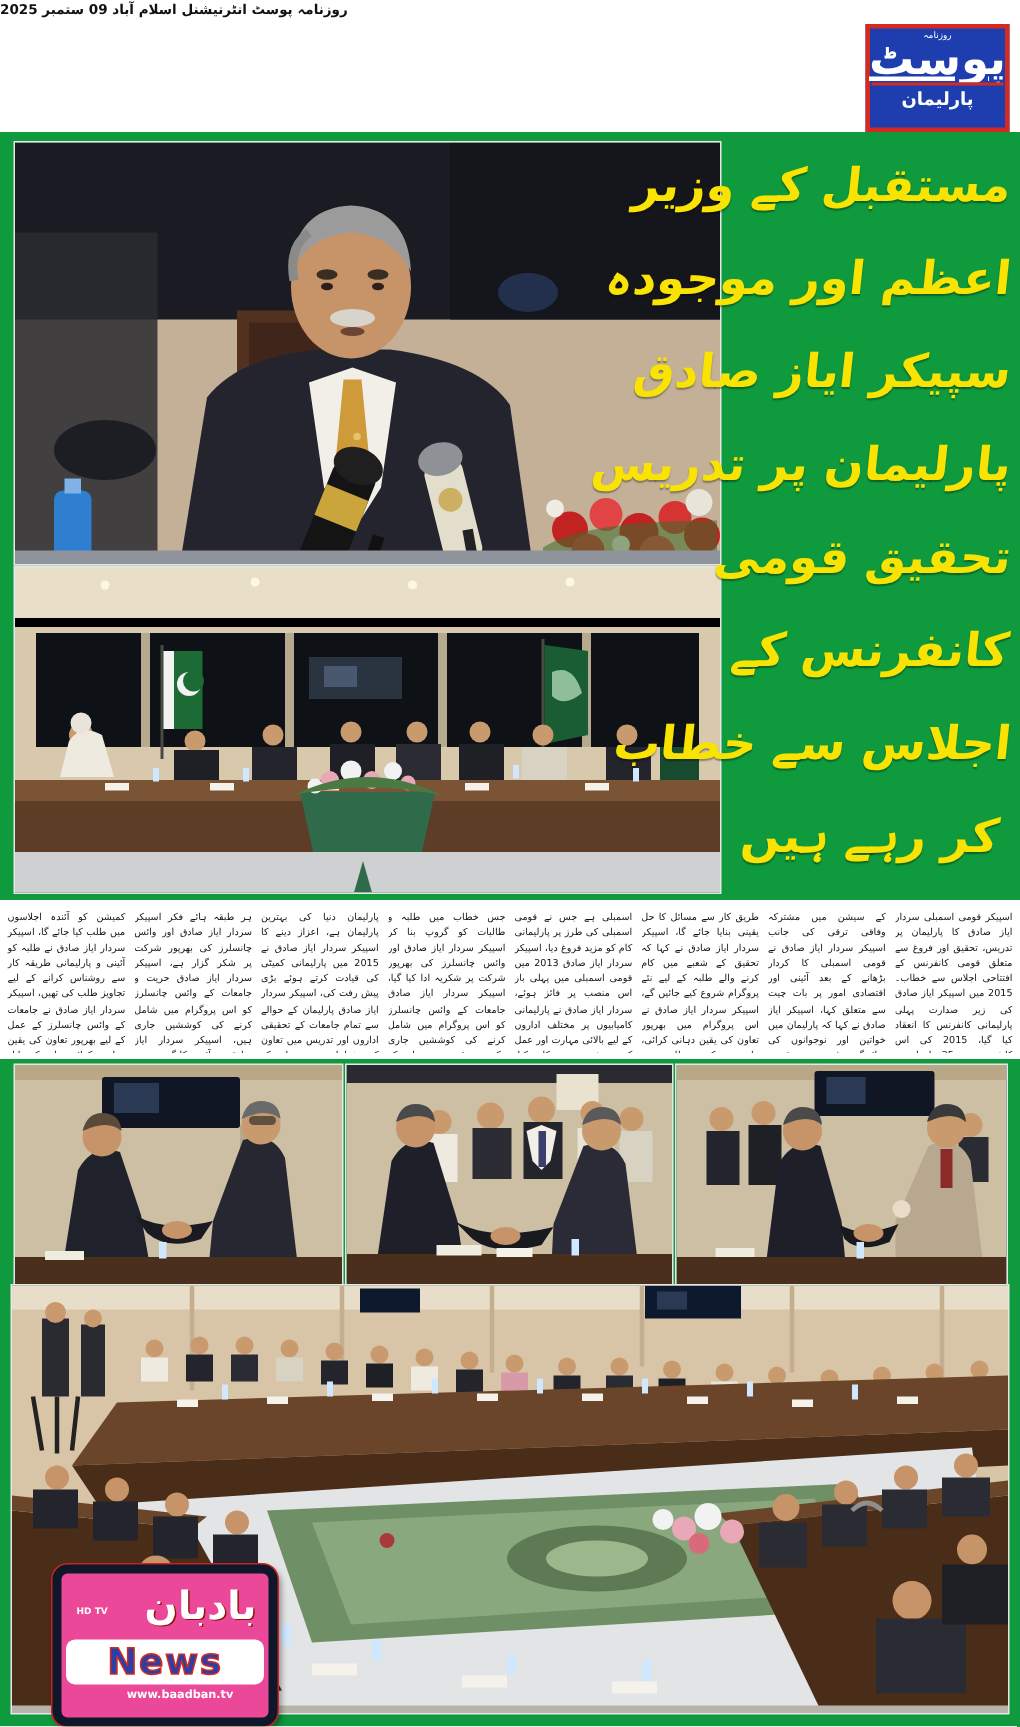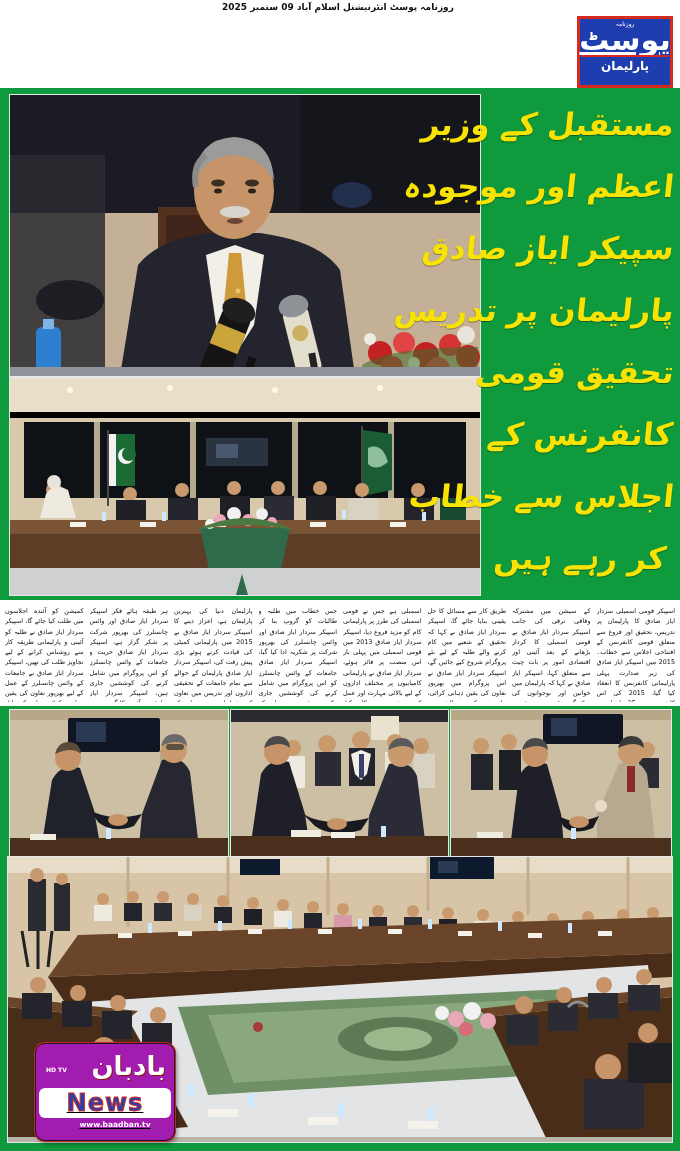--- a/index.html
+++ b/index.html
@@ -1,21 +1,21 @@
 <!DOCTYPE html>
 <html lang="ur"><head>
 <meta charset="utf-8">
 <style>
   html,body{margin:0;padding:0;background:#ffffff;}
   #page{position:relative;width:680px;height:1151px;overflow:hidden;
         font-family:"DejaVu Sans",sans-serif;background:#ffffff;}
 
   
   #dateline{position:absolute;top:0;left:0;width:676px;height:30px;
-            text-align:center;font-size:9px;font-weight:bold;color:#111;
+            text-align:left;font-size:9px;font-weight:bold;color:#111;
             direction:rtl;line-height:14px;padding-right:4px;}
 
   
   #banner{position:absolute;left:5px;top:14px;width:670px;height:74px;
           background:linear-gradient(112deg,#0d3a1b 0%,#1e7a35 22%,#0f4520 45%,#2a8a3f 63%,#0d3a1b 85%,#1c6b30 100%);
           border:2px solid #bfe0bf;box-sizing:border-box;overflow:hidden;}
   #banner .swoosh{position:absolute;left:180px;top:36px;width:520px;height:14px;
           background:linear-gradient(90deg,rgba(239,155,28,0) 0%,#ef9b1c 25%,#ffcf5a 55%,#ef9b1c 100%);
           transform:skewX(-35deg);}
   #banner .shard1{position:absolute;left:300px;top:-10px;width:260px;height:60px;
@@ -57,22 +57,22 @@
 
   
   #bottom-green{position:absolute;left:0;top:706px;width:680px;height:445px;background:#0f9a3e;}
   #photo-hand1{left:10px;top:4px;width:218px;height:146px;}
   #photo-hand2{left:231px;top:4px;width:217px;height:146px;}
   #photo-hand3{left:451px;top:4px;width:220px;height:146px;}
   #photo-hall{left:8px;top:151px;width:664px;height:285px;}
 
   
   #news-logo{position:absolute;left:35px;top:337px;width:138px;height:96px;
-        background:#a21caf;border:1px solid #0f172a;border-radius:10px;
-        box-shadow:0 0 0 1px #c22,2px 3px 4px rgba(0,0,0,.4);overflow:hidden;text-decoration:underline;}
+        background:#ec4899;border:6px solid #0f172a;border-radius:10px;
+        box-shadow:0 0 0 1px #c22,2px 3px 4px rgba(0,0,0,.4);overflow:hidden;}
   #news-logo .nl-top{position:relative;height:44px;}
   #news-logo .nl-name{position:absolute;right:8px;top:2px;color:#fff;font-size:26px;
         font-weight:900;direction:rtl;line-height:40px;text-shadow:1px 1px 0 #8c1508;}
   #news-logo .nl-hd{position:absolute;left:10px;top:22px;color:#fff;font-size:6px;font-weight:bold;}
   #news-logo .nl-band{height:30px;margin:0 3px;background:#ffffff;border-radius:6px;
         text-align:center;}
   #news-logo .nl-news{font-size:24px;font-weight:900;color:#2b3fa8;line-height:30px;
         letter-spacing:1px;-webkit-text-stroke:1px #d42a20;}
   #news-logo .nl-url{height:14px;text-align:center;color:#ffffff;font-size:7.5px;
         font-weight:bold;line-height:14px;padding-left:20px;}

